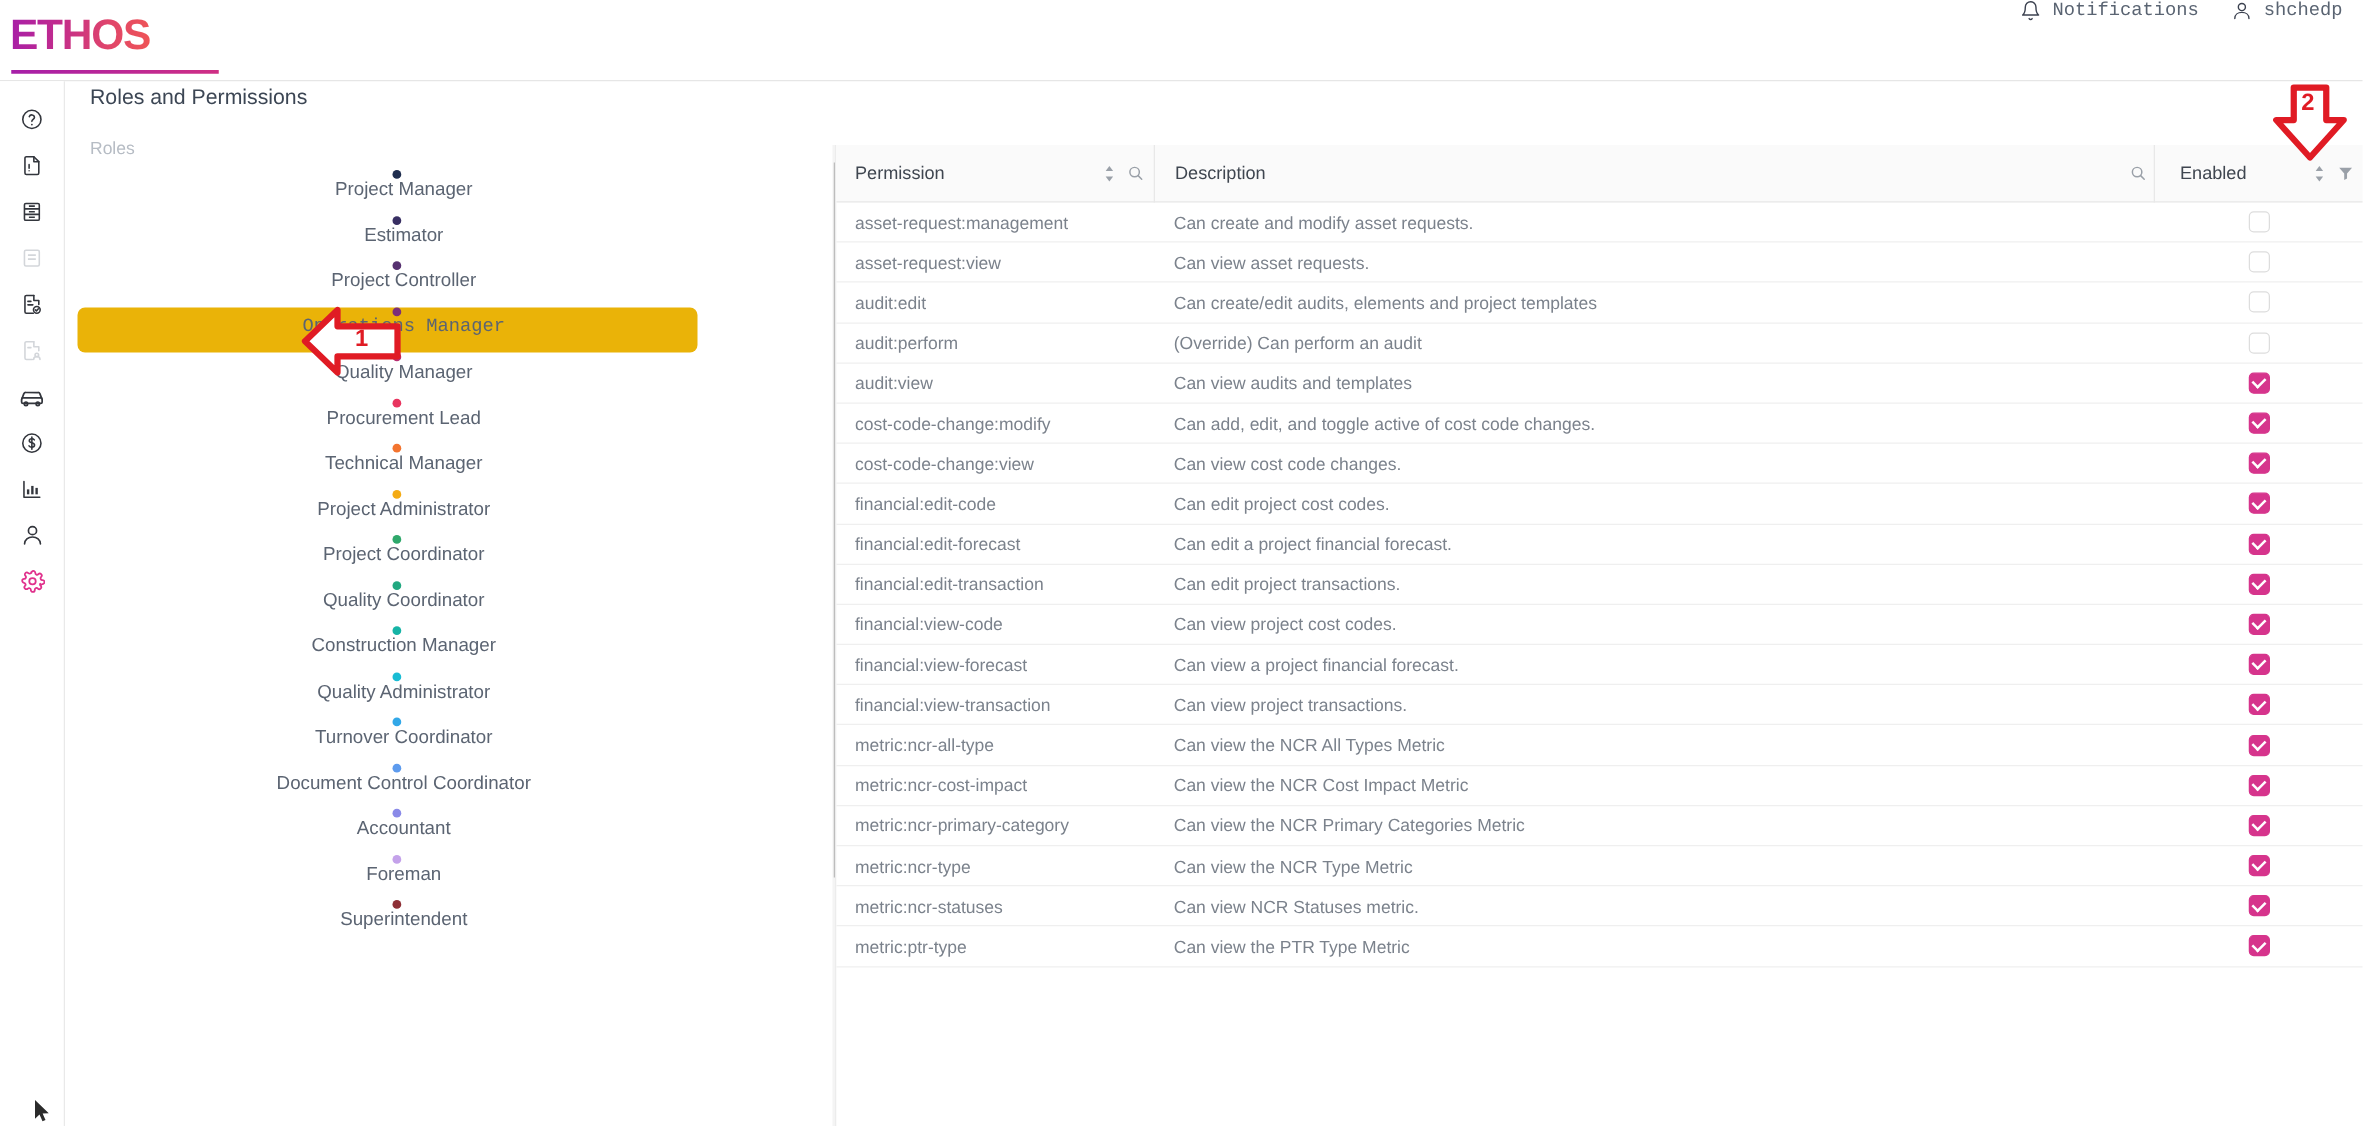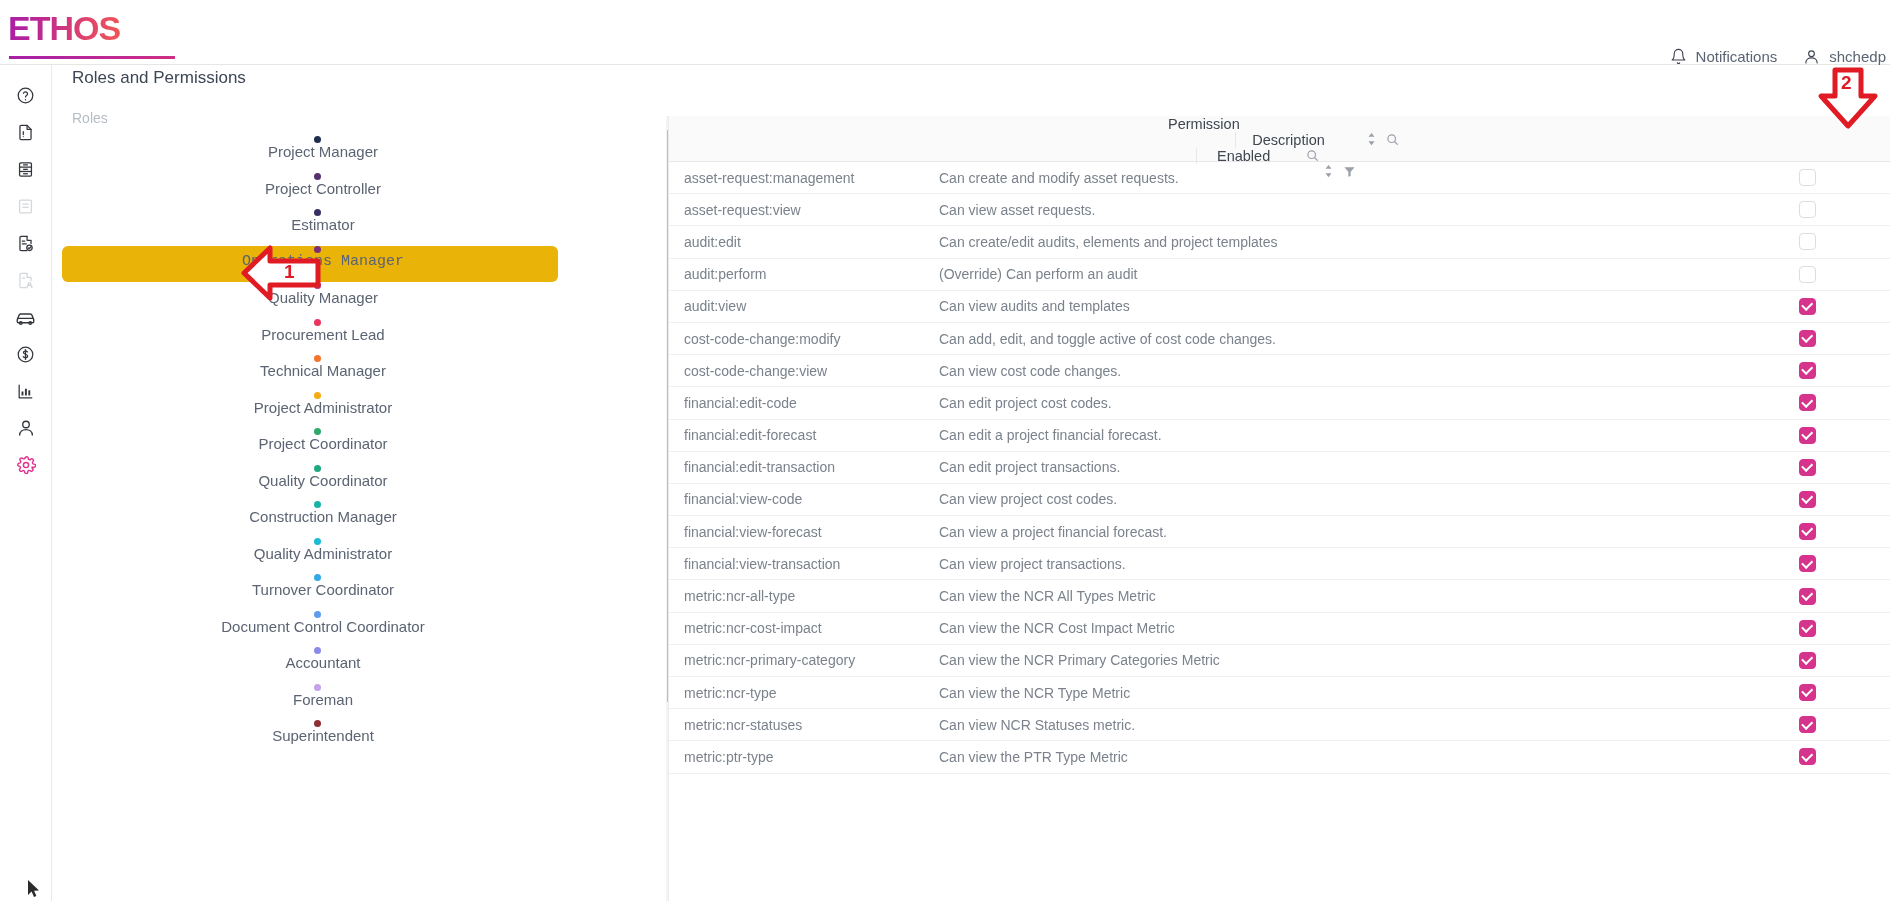--- a/index.html
+++ b/index.html
@@ -24,22 +24,22 @@
     background: linear-gradient(95deg, #a61fa8 0%, #bf2a8f 32%, #e0456a 70%, #ef5555 100%);
     -webkit-background-clip: text; background-clip: text;
     color: transparent; -webkit-text-fill-color: transparent;
     font-family: "Liberation Sans", sans-serif;
   }
   .logo-underline {
     position: absolute; left: 9px; top: 56px; width: 166px; height: 3px;
     background: linear-gradient(90deg, #a61fa8 0%, #cf2f84 100%);
   }
   .topbar-right {
-    position: absolute; right: 4px; top: 0; height: 65px;
-    display: flex; align-items: flex-end; gap: 26px; padding-right: 0px;
+    position: absolute; right: 16px; top: 0; height: 65px;
+    display: flex; align-items: flex-start; gap: 26px; padding-right: 0px; font-family: Liberation Mono, monospace;
   }
   .tb-item {
     display: flex; align-items: center; gap: 9px;
     font-size: 15px; color: #5a6472; cursor: pointer;
     white-space: nowrap;
   }
   .tb-item svg { display: block; }
 
   
   .rail {
@@ -113,21 +113,21 @@
   }
   .scroll-thumb {
     position: absolute; left: 1px; top: 14px;
     width: 14px; height: 572px;
     background: #bdbdbd; cursor: pointer;
   }
 
   .thead {
     position: absolute; left: 0; top: 0; width: 1222px; height: 46px;
     background: #fafafa; border-bottom: 1px solid #e8e8e8;
-    display: flex; align-items: center; flex-direction: column;
+    display: flex; align-items: center;
   }
   .th {
     display: flex; align-items: center; height: 46px;
     font-size: 14.5px; color: #3f4650;
     position: relative;
   }
   .th-perm { width: 254px; padding-left: 15px; }
   .th-desc { flex: 1; padding-left: 16px; border-left: 1px solid #e8e8e8; }
   .th-enabled { width: 168px; padding-left: 20px; border-left: 1px solid #e8e8e8; }
   .th-tools {
@@ -296,26 +296,26 @@
 <div class="page-title">Roles and Permissions</div>
 
 <div class="roles-panel">
   <div class="roles-header">Roles</div>
   <div class="roles-list" id="roles-list">
       <div class="role-row">
         <span class="role-dot" style="background: rgb(31, 45, 78);"></span>
         <span class="role-label">Project Manager</span>
       </div>
       <div class="role-row">
+        <span class="role-dot" style="background: rgb(56, 47, 99);"></span>
+        <span class="role-label">Estimator</span>
+      </div>
+      <div class="role-row">
         <span class="role-dot" style="background: rgb(86, 49, 112);"></span>
         <span class="role-label">Project Controller</span>
-      </div>
-      <div class="role-row">
-        <span class="role-dot" style="background: rgb(56, 47, 99);"></span>
-        <span class="role-label">Estimator</span>
       </div>
       <div class="role-row selected">
         <span class="role-dot" style="background: rgb(123, 47, 120);"></span>
         <span class="role-label">Operations Manager</span>
       </div>
       <div class="role-row">
         <span class="role-dot" style="background: rgb(184, 46, 114);"></span>
         <span class="role-label">Quality Manager</span>
       </div>
       <div class="role-row">

